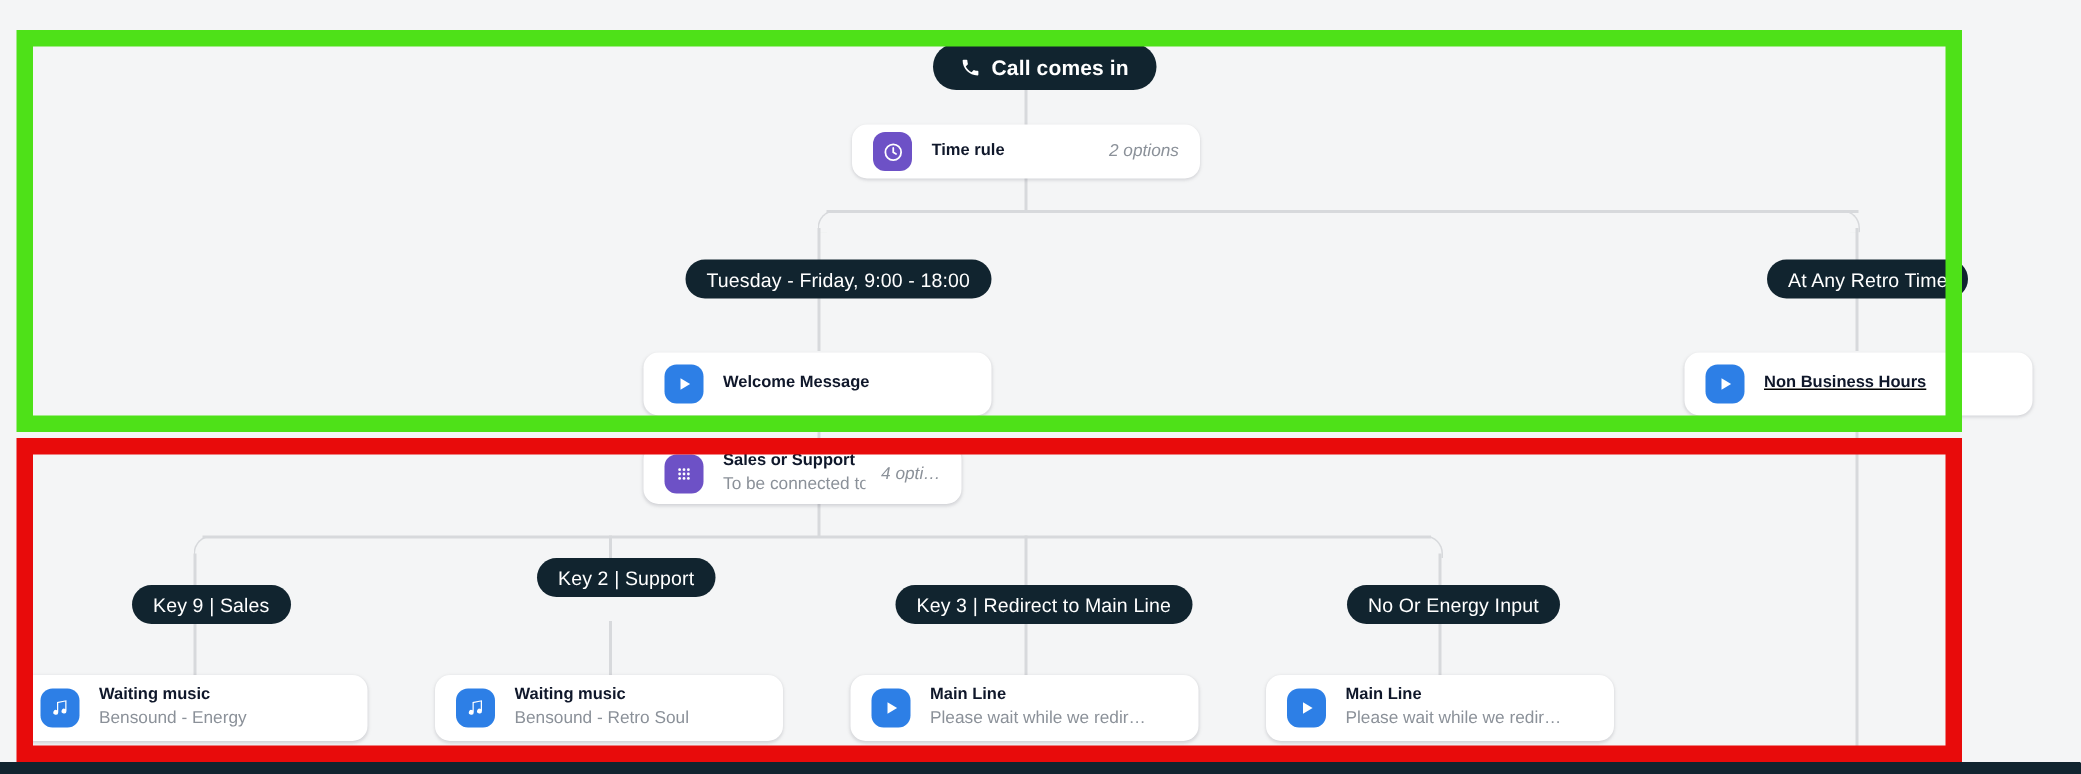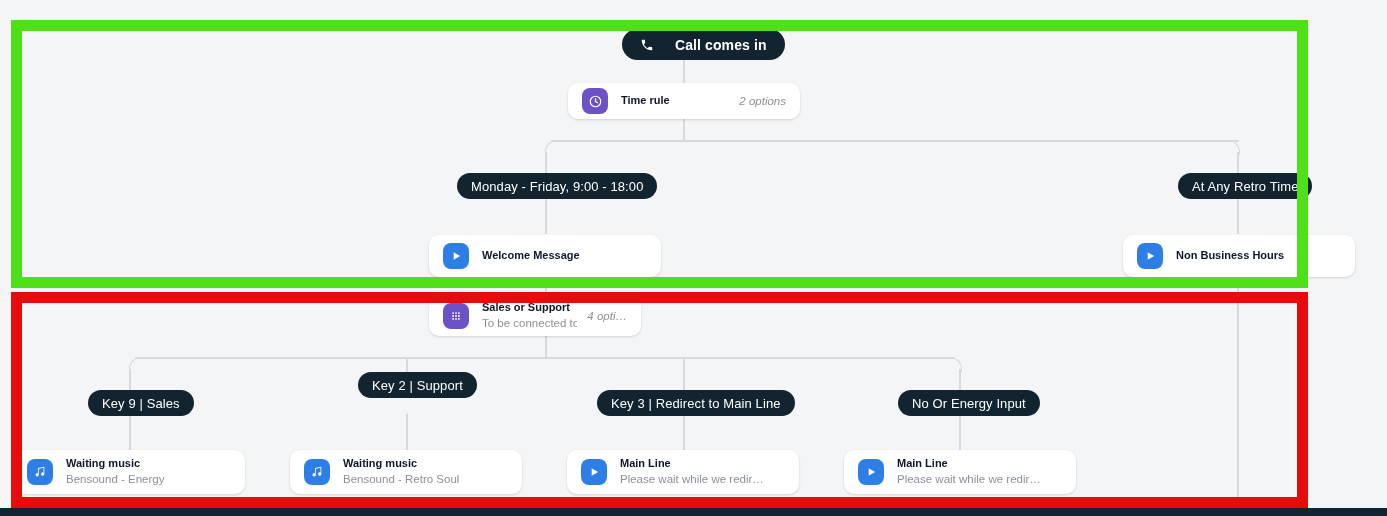--- a/index.html
+++ b/index.html
@@ -15,21 +15,21 @@
   .conn{position:absolute;background:#d7d9dc;}
   .vline{width:1.6px;}
   .hline{height:1.6px;}
   .corner{position:absolute;border:1.6px solid #d7d9dc;background:transparent;}
   .corner.tl{border-right:none;border-bottom:none;border-top-left-radius:12px;}
   .corner.tr{border-left:none;border-bottom:none;border-top-right-radius:12px;}
 
   
   .pill{
     position:absolute;background:#11242f;color:#fff;
-    border-radius:999px;display:flex;align-items:center;gap:21px;
+    border-radius:999px;display:flex;align-items:center;gap:7px;
     padding:0 14px;height:26px;font-size:13px;white-space:nowrap;
     letter-spacing:.1px;
   }
   .pill.start{height:31px;font-size:14px;font-weight:600;padding:0 18px;}
   .pill .phone{display:block;width:14px;height:14px;}
 
   
   .card{
     position:absolute;background:#fff;border-radius:10px;
     box-shadow:0 1px 3px rgba(16,24,40,.10),0 1px 2px rgba(16,24,40,.06);
@@ -101,38 +101,38 @@
         <path d="M12 7.4V12l3 1.8" fill="none" stroke="#ffffff" stroke-width="1.9" stroke-linecap="round"></path>
       </svg>
     </span>
     <span class="txt">
         <span class="t1">Time rule</span>
       </span>
     <span class="meta">2 options</span>
   </div>
 
   <div class="pill" style="left:457px;top:173px;">
-    <span>Monday - Friday, 9:00 - 18:00</span>
+    <span>Tuesday - Friday, 9:00 - 18:00</span>
   </div>
   <div class="pill" style="left:1178px;top:173px;">
     <span>At Any Retro Time</span>
   </div>
 
   <div class="card single" style="left:429px;top:235px;width:232px;height:42px;">
     <span class="ico blue">
       <svg width="14" height="14" viewBox="0 0 24 24">
           <path fill="#ffffff" d="M8 5.5v13l11-6.5z"></path>
         </svg>
     </span>
     <span class="txt">
         <span class="t1">Welcome Message</span>
       </span>
   </div>
 
-  <div class="card single" style="left:1123px;top:235px;width:232px;height:42px;">
+  <div class="card single" style="left:1123px;top:235px;width:232px;height:42px;text-decoration:underline;">
     <span class="ico blue">
       <svg width="14" height="14" viewBox="0 0 24 24">
           <path fill="#ffffff" d="M8 5.5v13l11-6.5z"></path>
         </svg>
     </span>
     <span class="txt">
         <span class="t1">Non Business Hours</span>
       </span>
   </div>
 

